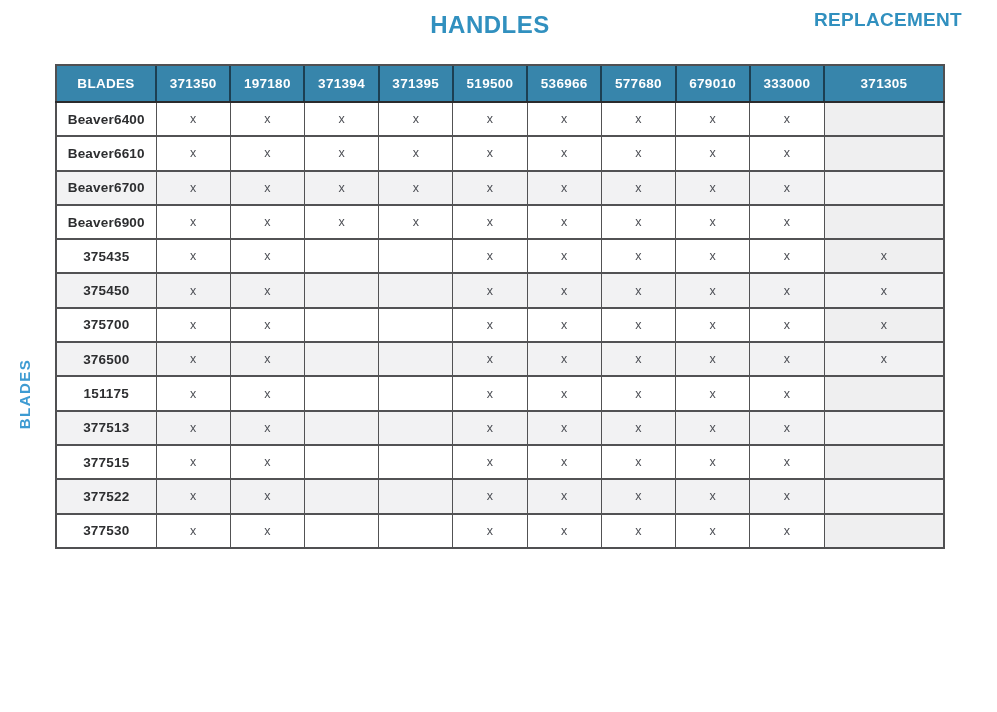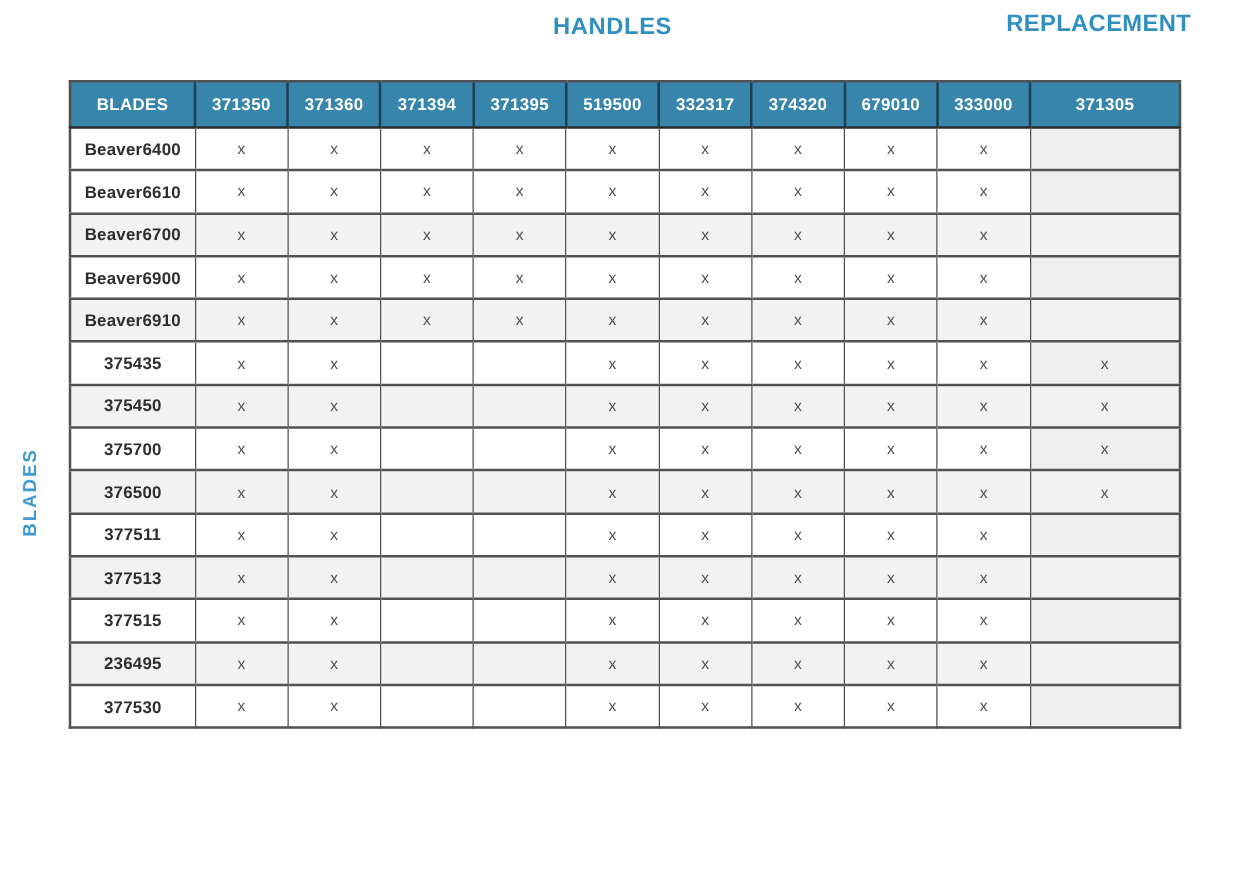--- a/index.html
+++ b/index.html
@@ -15,24 +15,24 @@
     --label_color:#2d2e30;
   }
   *{box-sizing:border-box;}
   html,body{margin:0;padding:0;}
   body{
     width:997px;height:712px;position:relative;background:#ffffff;
     font-family:"Liberation Sans", sans-serif;overflow:hidden;
   }
   .title-handles{
     position:absolute;top:11px;left:155px;width:670px;text-align:center;
-    color:var(--title_color);font-size:19px;font-weight:bold;letter-spacing:0.5px;
+    color:var(--title_color);font-size:24px;font-weight:bold;letter-spacing:0.5px;
   }
   .title-collet{
-    position:absolute;top:8px;left:805px;width:166px;text-align:left;
+    position:absolute;top:8px;left:805px;width:166px;text-align:center;
     color:var(--title_color);font-size:19px;font-weight:bold;line-height:23px;letter-spacing:0.3px;
   }
   .side-label{
     position:absolute;top:394px;left:24px;
     transform:translate(-50%,-50%) rotate(-90deg);
     color:var(--side_label_color);font-size:15px;font-weight:bold;letter-spacing:1.5px;
     white-space:nowrap;
   }
   table.compat{
     position:absolute;left:55px;top:64px;width:890px;
@@ -83,26 +83,26 @@
       <col>
       <col>
       <col>
       <col>
     <col style="width:120px">
   </colgroup>
   <thead>
     <tr>
         <th>BLADES</th>
         <th>371350</th>
-        <th>371360</th>
+        <th>197180</th>
         <th>371394</th>
         <th>371395</th>
         <th>519500</th>
-        <th>332317</th>
-        <th>374320</th>
+        <th>536966</th>
+        <th>577680</th>
         <th>679010</th>
         <th>333000</th>
         <th>371305</th>
       </tr>
   </thead>
   <tbody>
       <tr>
         <td class="rowlabel">Beaver6400</td>
         <td>x</td>
         <td>x</td>
@@ -147,33 +147,20 @@
         <td>x</td>
         <td>x</td>
         <td>x</td>
         <td>x</td>
         <td>x</td>
         <td>x</td>
         <td>x</td>
         <td>x</td>
         <td class="lastcol"></td>
       </tr>
-      <tr class="striped">
-        <td class="rowlabel">Beaver6910</td>
-        <td>x</td>
-        <td>x</td>
-        <td>x</td>
-        <td>x</td>
-        <td>x</td>
-        <td>x</td>
-        <td>x</td>
-        <td>x</td>
-        <td>x</td>
-        <td class="lastcol"></td>
-      </tr>
       <tr>
         <td class="rowlabel">375435</td>
         <td>x</td>
         <td>x</td>
         <td></td>
         <td></td>
         <td>x</td>
         <td>x</td>
         <td>x</td>
         <td>x</td>
@@ -213,21 +200,21 @@
         <td></td>
         <td></td>
         <td>x</td>
         <td>x</td>
         <td>x</td>
         <td>x</td>
         <td>x</td>
         <td class="lastcol">x</td>
       </tr>
       <tr>
-        <td class="rowlabel">377511</td>
+        <td class="rowlabel">151175</td>
         <td>x</td>
         <td>x</td>
         <td></td>
         <td></td>
         <td>x</td>
         <td>x</td>
         <td>x</td>
         <td>x</td>
         <td>x</td>
         <td class="lastcol"></td>
@@ -252,21 +239,21 @@
         <td></td>
         <td></td>
         <td>x</td>
         <td>x</td>
         <td>x</td>
         <td>x</td>
         <td>x</td>
         <td class="lastcol"></td>
       </tr>
       <tr class="striped">
-        <td class="rowlabel">236495</td>
+        <td class="rowlabel">377522</td>
         <td>x</td>
         <td>x</td>
         <td></td>
         <td></td>
         <td>x</td>
         <td>x</td>
         <td>x</td>
         <td>x</td>
         <td>x</td>
         <td class="lastcol"></td>

